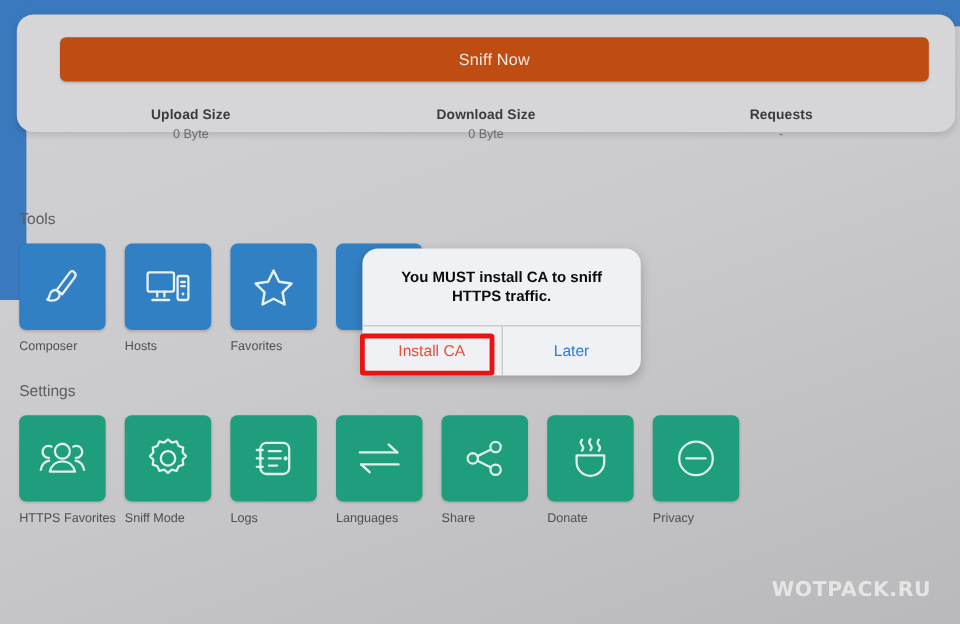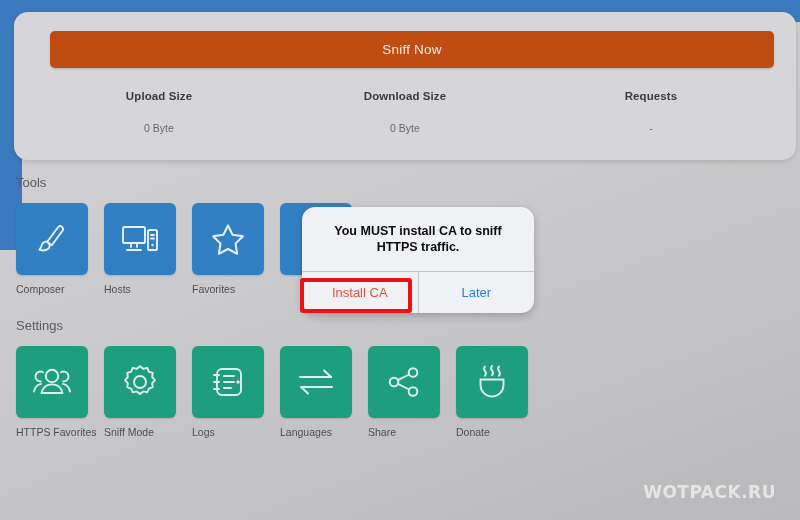--- a/index.html
+++ b/index.html
@@ -36,21 +36,21 @@
     height: 250px;
     background: #3b79be;
   }
 
   
   .summary-card {
     position: absolute;
     left: 14px;
     top: 12px;
     width: 782px;
-    height: 148px;
+    height: 98px;
     background: #d6d6d8;
     border-radius: 14px;
     box-shadow: 0 2px 5px rgba(0,0,0,0.13);
   }
 
   .btn-row {
     position: absolute;
     left: 0; right: 0;
     top: 19px;
     height: 37px;
@@ -87,21 +87,21 @@
     flex: 1;
     text-align: center;
   }
   .stat-label {
     font-size: 11.5px;
     color: #3b3b3d;
     font-weight: bold;
     letter-spacing: 0.1px;
   }
   .stat-value {
-    margin-top: 20px;
+    margin-top: 4px;
     font-size: 10.5px;
     color: #6a6a6d;
   }
 
   
   .section-title {
     position: absolute;
     left: 16px;
     font-size: 13px;
     color: #5c5c5f;
@@ -380,20 +380,31 @@
             <path d="M13 4.5c-1.4 1.6-1.4 3 0 4.6s1.4 3 0 4.6"></path>
             <path d="M20 4c-1.4 1.6-1.4 3 0 4.6s1.4 3 0 4.6"></path>
             <path d="M27 4.5c-1.4 1.6-1.4 3 0 4.6s1.4 3 0 4.6"></path>
             <path d="M8.5 17.5h23v5.5c0 6.4-5.1 11.5-11.5 11.5S8.5 29.4 8.5 23z"></path>
           </svg>
         </span>
       </div>
       <div class="tile-label">Donate</div>
     </div>
 
+    <div class="tile">
+      <div class="tile-box tile-green">
+        <span>
+          <svg width="42" height="42" viewBox="0 0 42 42" fill="none" stroke="#dff0ea" stroke-width="1.9" stroke-linecap="round" stroke-linejoin="round">
+            <circle cx="21" cy="21" r="14"></circle>
+            <path d="M13 21h16"></path>
+          </svg>
+        </span>
+      </div>
+      <div class="tile-label">Privacy</div>
+    </div>
 
   </div>
 
   <div class="dialog">
     <div class="dialog-body">You MUST install CA to sniff HTTPS traffic.</div>
     <div class="dialog-actions">
       <button class="dialog-btn dialog-btn-primary">Install CA</button>
       <button class="dialog-btn dialog-btn-secondary">Later</button>
     </div>
   </div>

